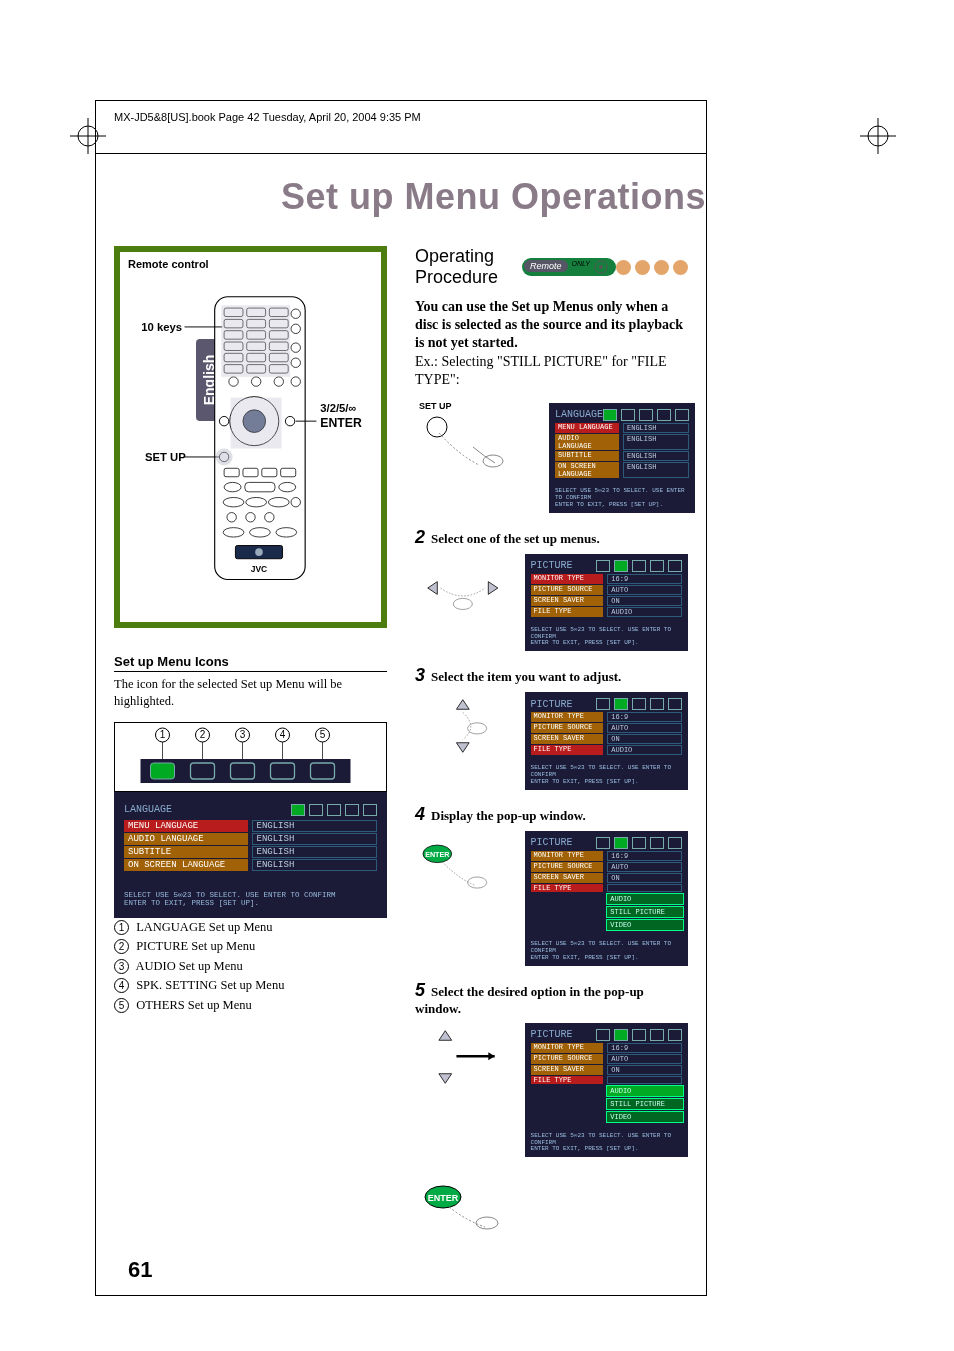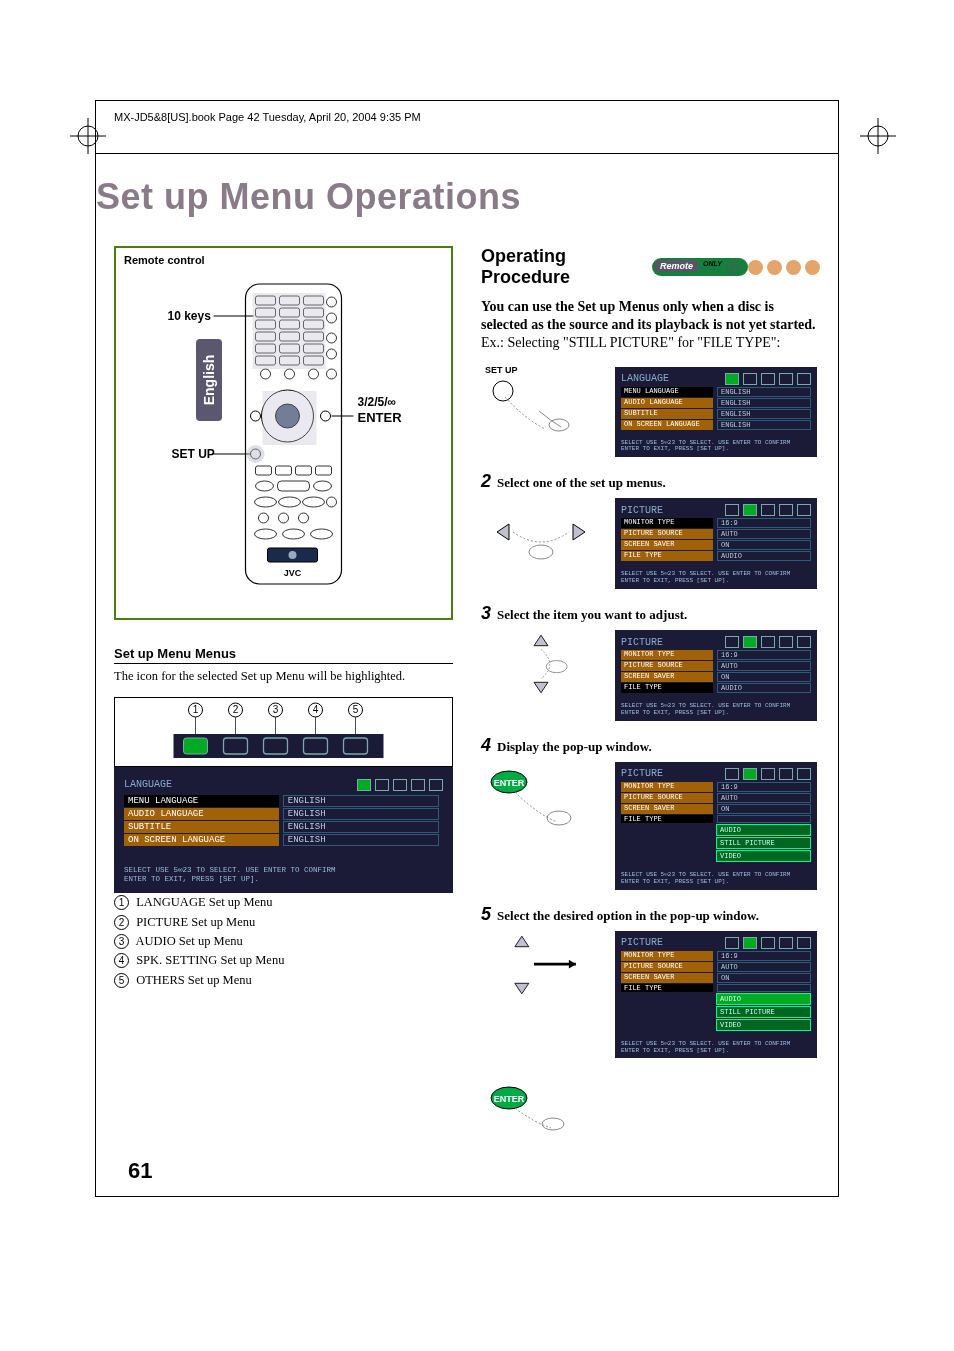--- a/index.html
+++ b/index.html
@@ -9,33 +9,33 @@
     font-family: "Times New Roman", serif;
     color: #000;
     width: 954px;
     height: 1351px;
     position: relative;
   }
   .page {
     position: absolute;
     left: 95px;
     top: 100px;
-    width: 744px;
+    width: 612px;
     border: 1px solid #000;
     padding: 0;
     box-sizing: border-box;
   }
   .header-line {
     font-size: 11px;
     font-family: Arial, sans-serif;
     padding: 10px 18px 30px 18px;
     border-bottom: 1px solid #000;
   }
   .title {
-    text-align: left;
+    text-align: right;
     font-size: 36px;
     font-family: Arial, sans-serif;
     font-weight: bold;
     color: #8a7b88;
     margin: 22px 0 28px 0;
     letter-spacing: 0.5px;
   }
   .language-tab {
     position: absolute;
     left: 100px;
@@ -59,21 +59,21 @@
   .cols {
     display: flex;
     gap: 28px;
     padding: 0 18px 12px 18px;
   }
   .col {
     flex: 1;
     min-width: 0;
   }
   .remote-box {
-    border: 2px solid #4d7c0f;
+    border: 6px solid #4d7c0f;
     padding: 6px 8px 10px 8px;
     font-family: Arial, sans-serif;
     font-size: 11px;
     font-weight: bold;
     position: relative;
   }
   .remote-svg {
     width: 100%;
     height: 340px;
   }
@@ -101,30 +101,30 @@
     color: #fff;
     font-family: "Courier New", monospace;
     font-size: 9px;
   }
   .menu-title-row { display:flex; justify-content:space-between; align-items:center; margin-bottom:4px;}
   .menu-title { color:#8ac; font-size:10px; }
   .menu-icons { display:flex; gap:4px; }
   .menu-icons span { display:inline-block; width:12px; height:10px; border:1px solid #7aa; }
   .menu-row { display:flex; margin:1px 0; }
   .menu-row .lbl { background:#a16207; color:#fff; width:46%; padding:1px 4px; }
-  .menu-row.sel .lbl { background:#000000; }
+  .menu-row.sel .lbl { background:#b91c1c; }
   .menu-row .val { border:1px solid #2e5a7a; color:#bcd; width:46%; margin-left:4px; padding:0 4px; }
   .menu-hint { margin-top:20px; font-size:7.5px; color:#9bd; line-height:1.15; }
   .legend-list { font-size:12.5px; line-height:1.55; }
   .legend-list div span.num { display:inline-block; border:1px solid #000; border-radius:50%; width:13px; height:13px; font-size:10px; text-align:center; line-height:13px; margin-right:4px; font-family:Arial,sans-serif; }
 
   
   .op-heading {
     font-family: Arial, sans-serif;
-    font-weight: bold;
+    font-weight: normal;
     font-size: 18px;
     display: flex;
     align-items: center;
     gap: 0;
   }
   .badge-remote {
     display:inline-flex; align-items:flex-start; gap:4px;
     background:#15803d; border-radius:12px; padding:2px 8px 2px 2px; font-size:9px;
     font-style:italic;
   }
@@ -258,21 +258,21 @@
           <rect x="109" y="125" width="54" height="54" fill="#bfc1d0" opacity="0.35"></rect>
           <circle cx="102" cy="188" r="9" fill="#bfc1d0" opacity="0.5"></circle>
 
           <text x="14" y="54" font-family="Arial" font-size="12">10 keys</text>
           <text x="18" y="192" font-family="Arial" font-size="12">SET UP</text>
           <text x="204" y="140" font-family="Arial" font-size="12">3/2/5/∞</text>
           <text x="204" y="156" font-family="Arial" font-size="13">ENTER</text>
         </svg>
       </div>
 
-      <div class="icons-heading">Set up Menu Menus</div>
+      <div class="icons-heading">Set up Menu Icons</div>
       <div class="icons-text">The icon for the selected Set up Menu will be highlighted.</div>
 
       <div class="iconbar-diagram">
         <svg class="iconbar-svg" viewBox="0 0 260 68">
 
           <g font-family="Arial" font-size="10">
             <circle cx="42" cy="12" r="7" fill="#fff" stroke="#000"></circle>
               <text x="42" y="15" text-anchor="middle">1</text>
             <circle cx="82" cy="12" r="7" fill="#fff" stroke="#000"></circle>
               <text x="82" y="15" text-anchor="middle">2</text>

